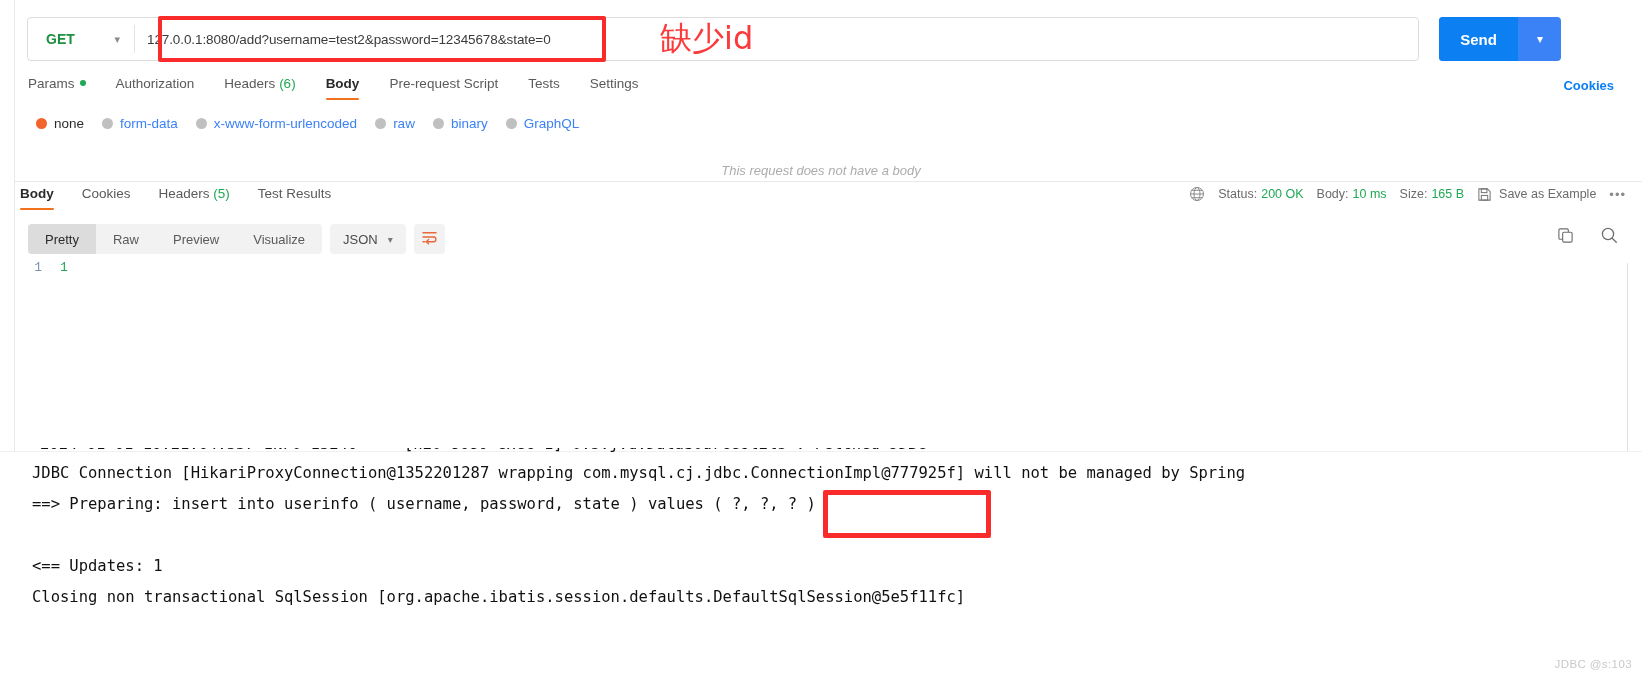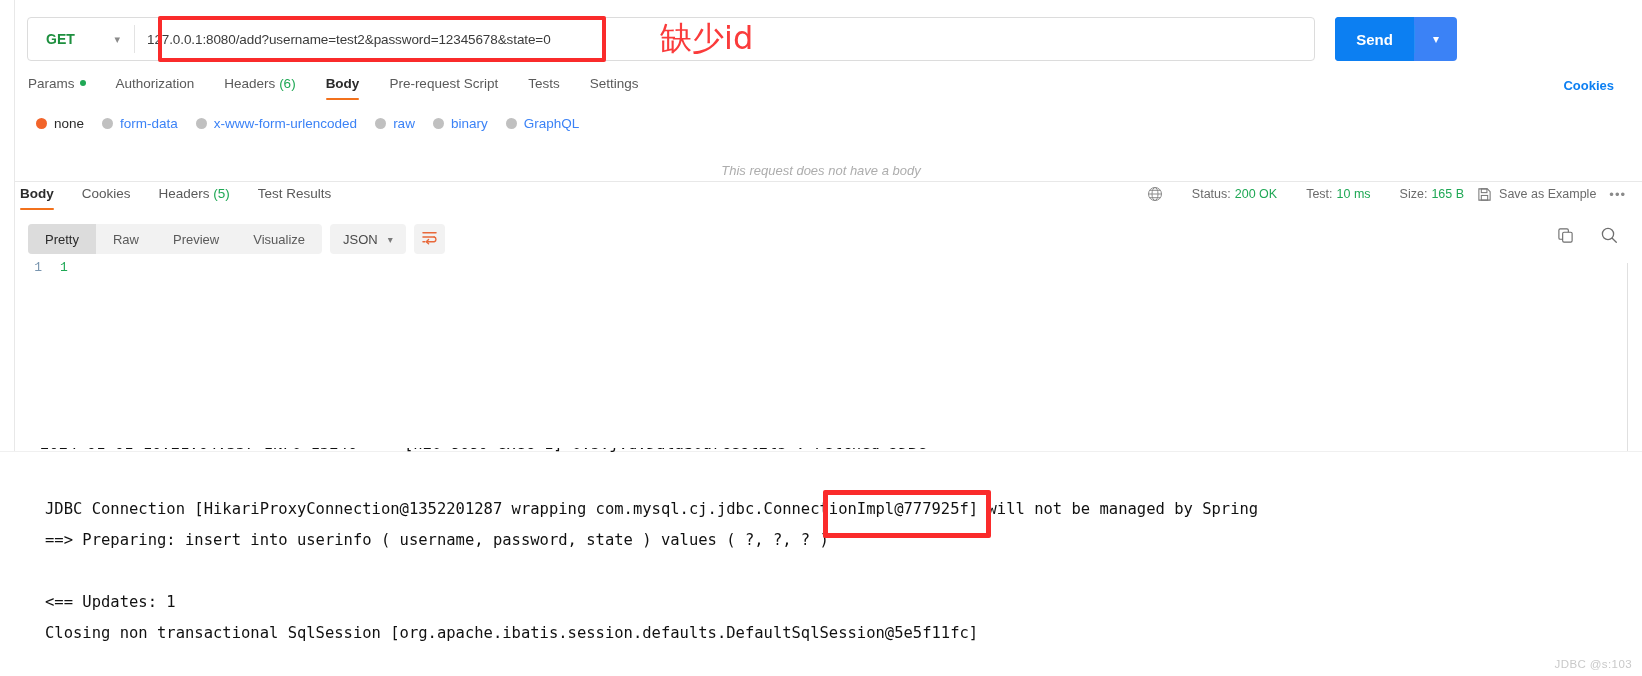--- a/index.html
+++ b/index.html
@@ -21,21 +21,21 @@
     background: #e8e8e8;
   }
 
   
   .urlbar-row {
     position: absolute; left: 27px; top: 17px; height: 44px;
     display: flex; align-items: stretch;
   }
   .method-url {
     display: flex; align-items: stretch;
-    width: 1288px; height: 44px;
+    width: 1392px; height: 44px;
     border: 1px solid #dcdcdc; border-radius: 4px; background: #fff;
   }
   .method-select {
     display: flex; align-items: center; justify-content: space-between;
     width: 106px; padding: 0 14px 0 18px;
     font-size: 14px; color: #1d8f3e; font-weight: 600;
     cursor: pointer; user-select: none;
   }
   .method-select .chev { color: #8a8a8a; font-size: 11px; font-weight: 400; }
   .method-divider { width: 1px; background: #e3e3e3; margin: 7px 0; }
@@ -140,21 +140,21 @@
     content: ""; position: absolute; left: 0; right: 14px; bottom: 0;
     height: 2.5px; background: #f2711c; border-radius: 2px;
   }
 
   .resp-meta {
     position: absolute; right: 16px; top: 186px;
     display: flex; align-items: center; gap: 13px;
     font-size: 12.5px; color: #6b6b6b; white-space: nowrap;
   }
   .resp-meta .val-green { color: #1fa855; }
-  .meta-item { display: flex; gap: 4px; margin-left: 16px; }
+  .meta-item { display: flex; gap: 4px; }
   .icon-sm { display: inline-flex; align-items: center; justify-content: center; }
   .save-example { display: flex; align-items: center; gap: 7px; cursor: pointer; }
   .kebab { letter-spacing: 1px; color: #8a8a8a; font-size: 13px; cursor: pointer; }
 
   
   .viewer-bar {
     position: absolute; left: 28px; top: 224px;
     display: flex; align-items: flex-end; gap: 8px;
   }
   .seg-group {
@@ -210,21 +210,21 @@
   }
   .log-clip {
     position: absolute; left: 40px; top: -4px; width: 1560px; height: 12px;
     overflow: hidden;
   }
   .log-clip .ghost {
     position: relative; top: -13px; font-size: 15.5px; color: #111;
     white-space: nowrap; font-family: "DejaVu Sans Mono", monospace;
   }
   .log-line {
-    position: absolute; left: 45px; white-space: nowrap; line-height: 1; margin-top: 36px;
+    position: absolute; left: 32px; white-space: nowrap; line-height: 1;
   }
   .l1 { top: 14px; }
   .l2 { top: 45px; }
   .l3 { top: 76px; }
   .l4 { top: 107px; }
   .l5 { top: 138px; }
 
   .anno-sql-box {
     position: absolute; left: 823px; top: 490px;
     width: 168px; height: 48px;
@@ -345,21 +345,21 @@
           <line x1="1.5" y1="8" x2="14.5" y2="8"></line>
             <line x1="2.6" y1="4.3" x2="13.4" y2="4.3"></line>
           <line x1="2.6" y1="11.7" x2="13.4" y2="11.7"></line>
         </svg>
       </span>
       <span class="meta-item">
         <span>Status:</span>
         <span class="val-green">200 OK</span>
       </span>
       <span class="meta-item">
-        <span>Test:</span>
+        <span>Body:</span>
         <span class="val-green">10 ms</span>
       </span>
       <span class="meta-item">
         <span>Size:</span>
         <span class="val-green">165 B</span>
       </span>
       <span class="save-example">
         <span class="icon-sm">
           <svg width="15" height="15" viewBox="0 0 16 16" fill="none" stroke="#777" stroke-width="1.1">
             <path d="M2 2h9l3 3v9H2z"></path>

